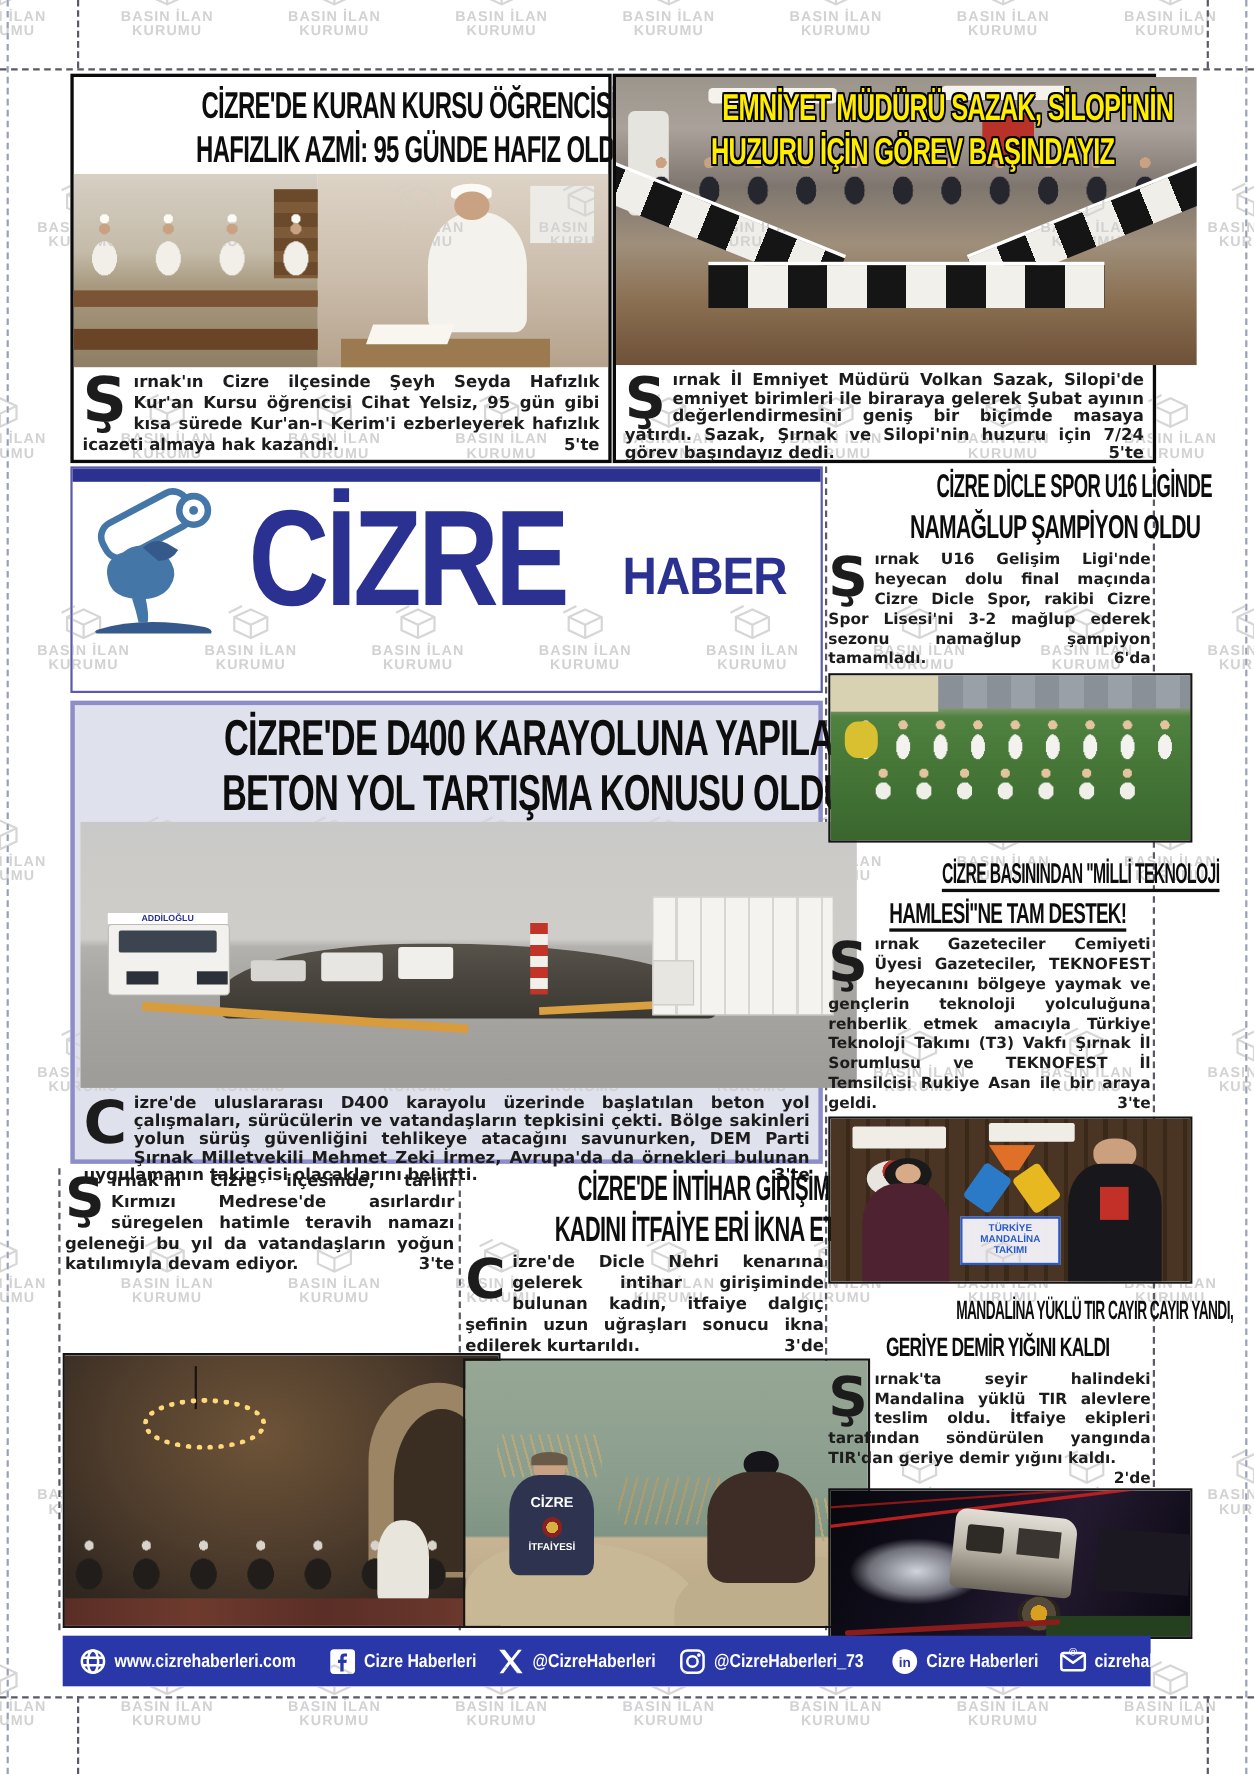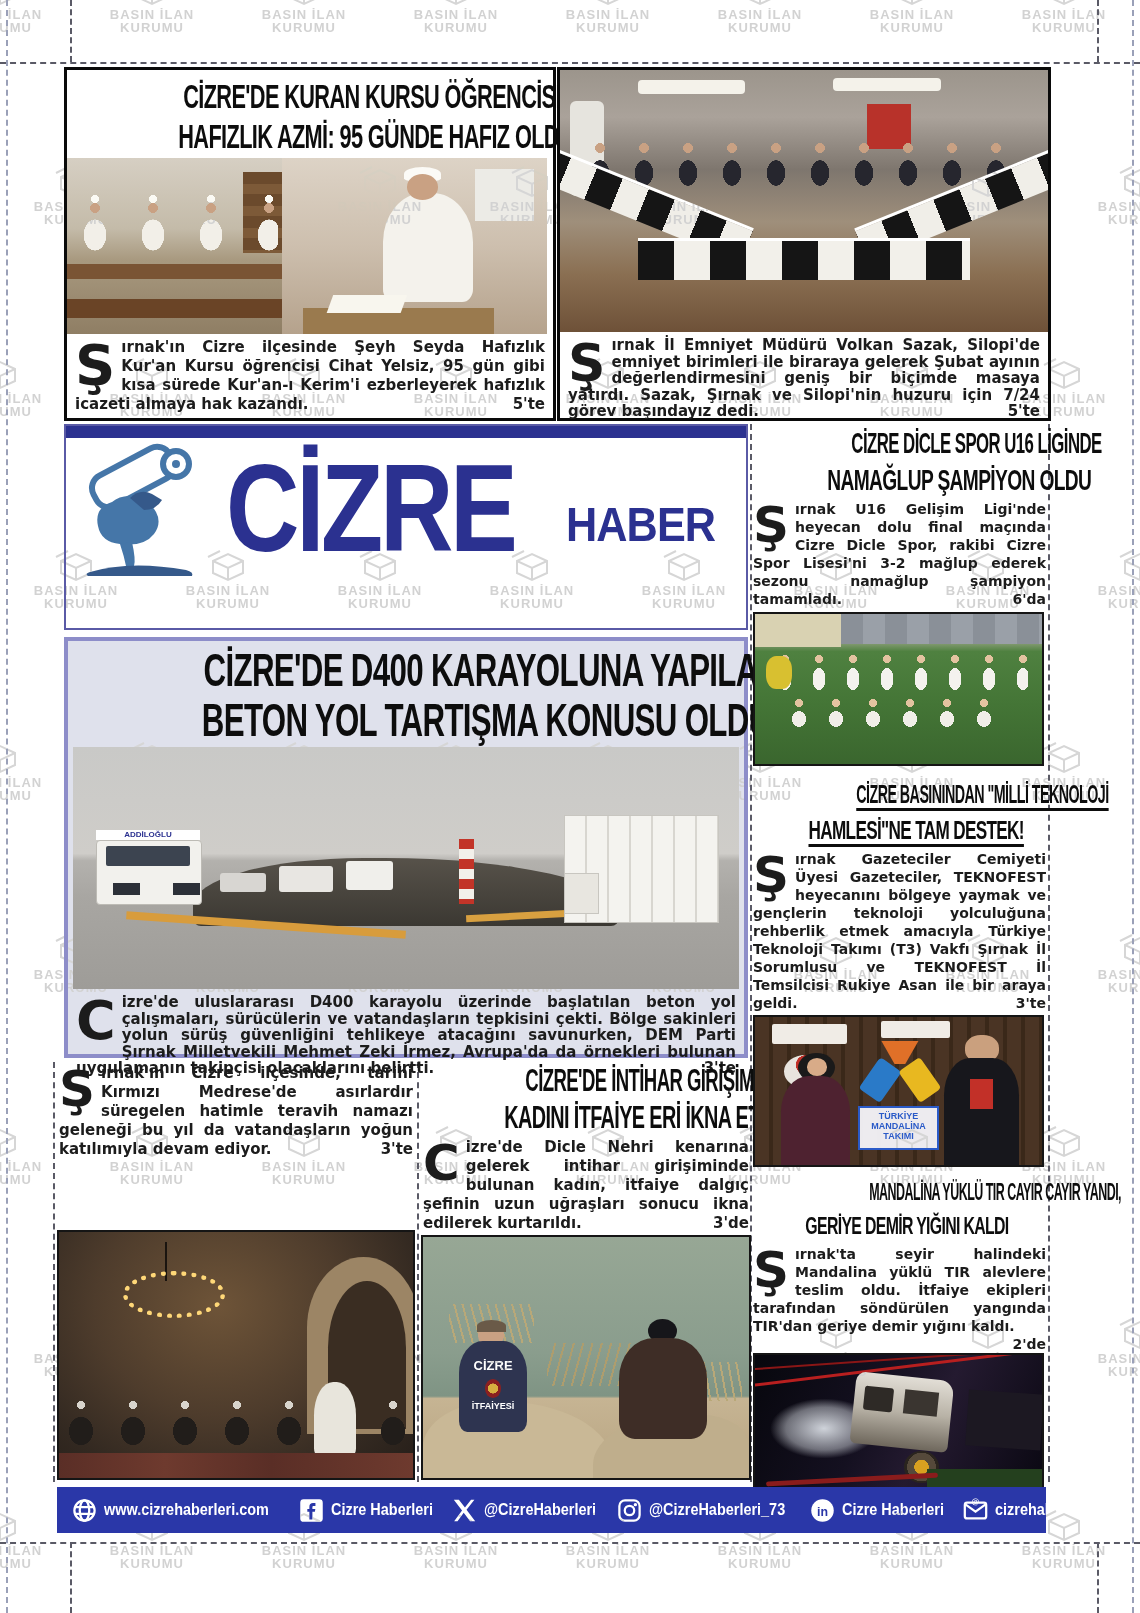--- a/index.html
+++ b/index.html
@@ -12,21 +12,21 @@
   
   #wm-layer{position:absolute;inset:0;z-index:40;pointer-events:none;mix-blend-mode:darken;}
   .wm{position:absolute;width:120px;text-align:center;color:#d2d2d2;font-weight:bold;
       font-size:13px;line-height:13px;letter-spacing:1px;font-family:"Liberation Sans",sans-serif;}
   
   .hl{text-align:center;font-weight:800;color:#0d0d0d;font-family:"Liberation Sans",sans-serif;}
   .cond{display:inline-block;white-space:nowrap;letter-spacing:-1px;transform:scaleX(var(--sx,.7));transform-origin:center;}
   .body{font-weight:bold;text-align:justify;color:#1c1c1c;}
   .dc{float:left;font-weight:900;font-size:56px;line-height:46px;margin:4px 6px 0 0;font-family:"DejaVu Sans",sans-serif;}
   .pref{float:right;font-weight:bold;}
-  .ph{position:relative;overflow:hidden;}
+  .ph{position:relative;overflow:hidden;padding-left:40px;}
   .ph > div{position:absolute;}
   .pborder{border:2px solid #151515;}
   
   .box-tl{position:absolute;left:64px;top:67px;width:486px;height:348px;border:3px solid #0a0a0a;background:#fff;z-index:2;}
   .box-tl .hl{padding-top:6px;font-size:34px;line-height:40px;}
   .box-tl .photos{display:flex;height:176px;margin-top:2px;}
   .box-tl .body{padding:4px 8px 0 8px;font-size:15px;line-height:19px;}
   .box-tr{position:absolute;left:557px;top:67px;width:488px;height:348px;border:3px solid #0a0a0a;background:#fff;z-index:2;}
   .box-tr .photo{position:absolute;left:0;top:0;width:100%;height:262px;}
   .box-tr .hl{position:absolute;left:0;top:8px;width:100%;font-size:34px;line-height:40px;color:#ffee00;z-index:3;
@@ -142,20 +142,24 @@
            radial-gradient(circle 7px at 20px 7px,#c9a183 70%,transparent 71%),
            radial-gradient(ellipse 13px 18px at 20px 32px,#26262e 70%,transparent 71%);
            background-size:44px 52px;background-repeat:repeat-x;"></div>
       <div style="left:-6%;top:44%;width:46%;height:13%;transform:rotate(22deg);border-top:3px solid #fff;
            background:repeating-linear-gradient(90deg,#151515 0 28px,#f0eee8 28px 56px);"></div>
       <div style="right:-6%;top:44%;width:46%;height:13%;transform:rotate(-22deg);border-top:3px solid #fff;
            background:repeating-linear-gradient(90deg,#f0eee8 0 28px,#151515 28px 56px);"></div>
       <div style="left:16%;top:64%;width:68%;height:15%;border-top:3px solid #fff;
            background:repeating-linear-gradient(90deg,#151515 0 36px,#f2f0ea 36px 72px);"></div>
     </div>
+    <div class="hl">
+      <span class="cond" style="--sx:.68;">EMNİYET MÜDÜRÜ SAZAK, SİLOPİ'NİN</span><br>
+      <span class="cond" style="--sx:.68;">HUZURU İÇİN GÖREV BAŞINDAYIZ</span>
+    </div>
     <div class="body">
       <span class="dc" style="font-size:52px;line-height:44px;">Ş</span><span>ırnak İl Emniyet Müdürü Volkan Sazak, Silopi'de emniyet birimleri ile biraraya gelerek Şubat ayının değerlendirmesini geniş bir biçimde masaya yatırdı. Sazak, Şırnak ve Silopi'nin huzuru için 7/24 görev başındayız dedi.</span>
       <span class="pref">5'te</span>
     </div>
   </div>
 
   <div class="masthead">
     <div class="mh-topbar"></div>
     <div class="mh-logo-row">
       <span style="position:absolute;left:6px;top:4px;">

